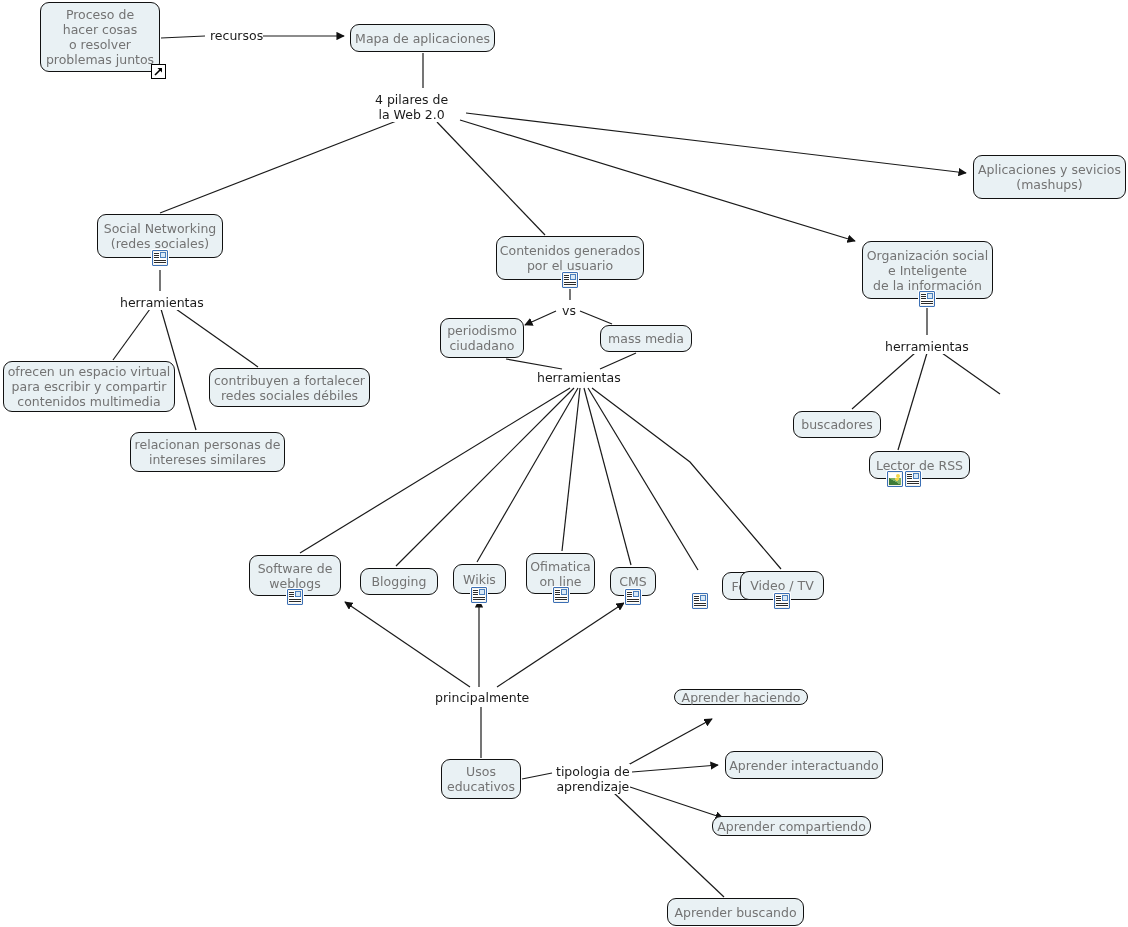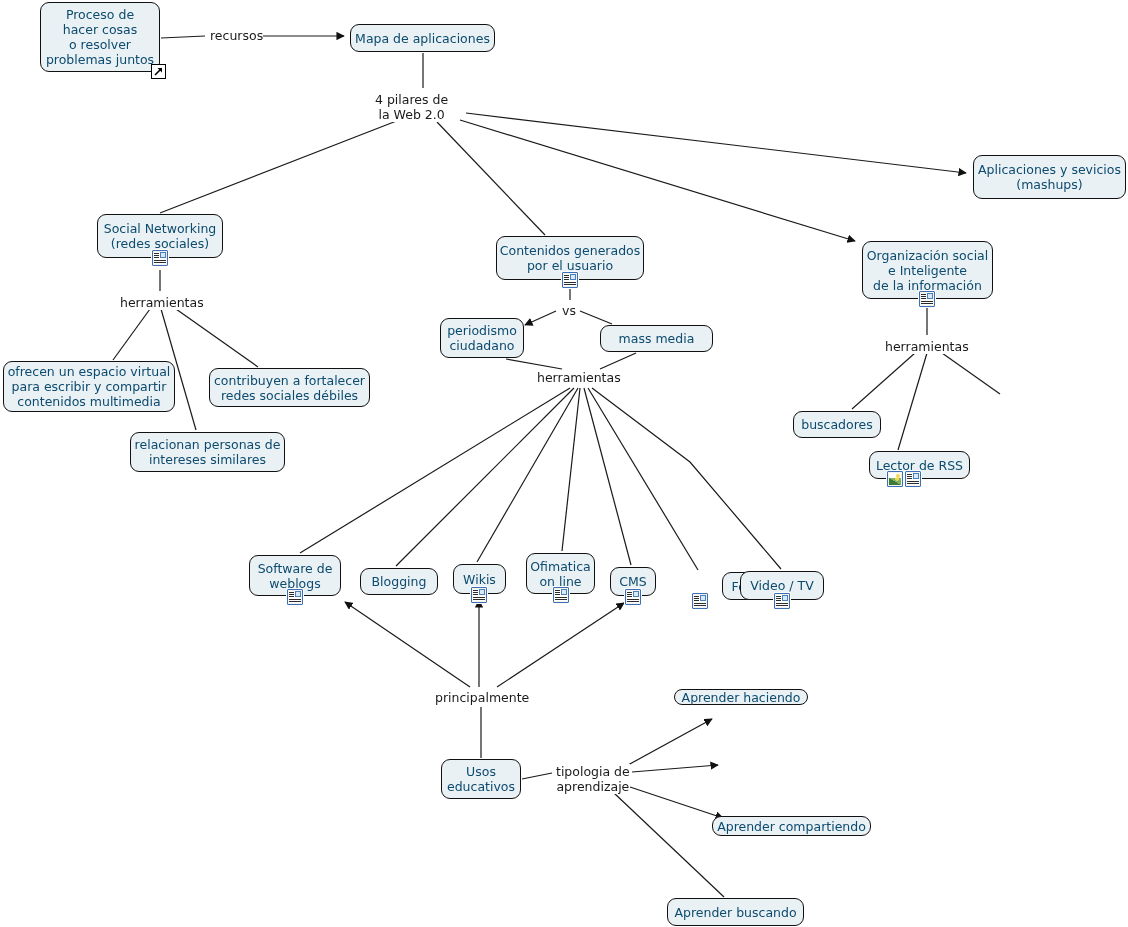--- a/index.html
+++ b/index.html
@@ -24,21 +24,21 @@
     width: 1128px;
     height: 927px;
     pointer-events: none;
   }
   .node {
     position: absolute;
     box-sizing: border-box;
     background: #e9f1f4;
     border: 1px solid #111111;
     border-radius: 9px;
-    color: #0c4a6e;
+    color: #737373;
     font-size: 12.5px;
     line-height: 15px;
     text-align: center;
     display: flex;
     align-items: center;
     justify-content: center;
     white-space: pre;
     z-index: 5;
   }
   .node .label { display: block; }
@@ -239,21 +239,21 @@
   </div>
   <div class="icons" style="left:919px;top:291px;">
     <span class="ic ic-doc"></span>
   </div>
 
   <div class="node" style="left:440px;top:318px;width:84px;height:40px;">
     <span class="label">periodismo
 ciudadano</span>
   </div>
 
-  <div class="node" style="left:600px;top:325px;width:113px;height:27px;">
+  <div class="node" style="left:600px;top:325px;width:92px;height:27px;">
     <span class="label">mass media</span>
   </div>
 
   <div class="node" style="left:3px;top:361px;width:172px;height:51px;">
     <span class="label">ofrecen un espacio virtual
 para escribir y compartir
 contenidos multimedia</span>
   </div>
 
   <div class="node" style="left:209px;top:368px;width:161px;height:39px;">
@@ -326,20 +326,23 @@
     <span class="label">Video / TV</span>
   </div>
   <div class="icons" style="left:774px;top:593px;">
     <span class="ic ic-doc"></span>
   </div>
 
   <div class="node" style="left:674px;top:689px;width:134px;height:16px;">
     <span class="label">Aprender haciendo</span>
   </div>
 
+  <div class="node" style="left:725px;top:751px;width:158px;height:28px;">
+    <span class="label">Aprender interactuando</span>
+  </div>
 
   <div class="node" style="left:441px;top:759px;width:80px;height:40px;">
     <span class="label">Usos
 educativos</span>
   </div>
 
   <div class="node" style="left:712px;top:816px;width:159px;height:20px;">
     <span class="label">Aprender compartiendo</span>
   </div>
 

